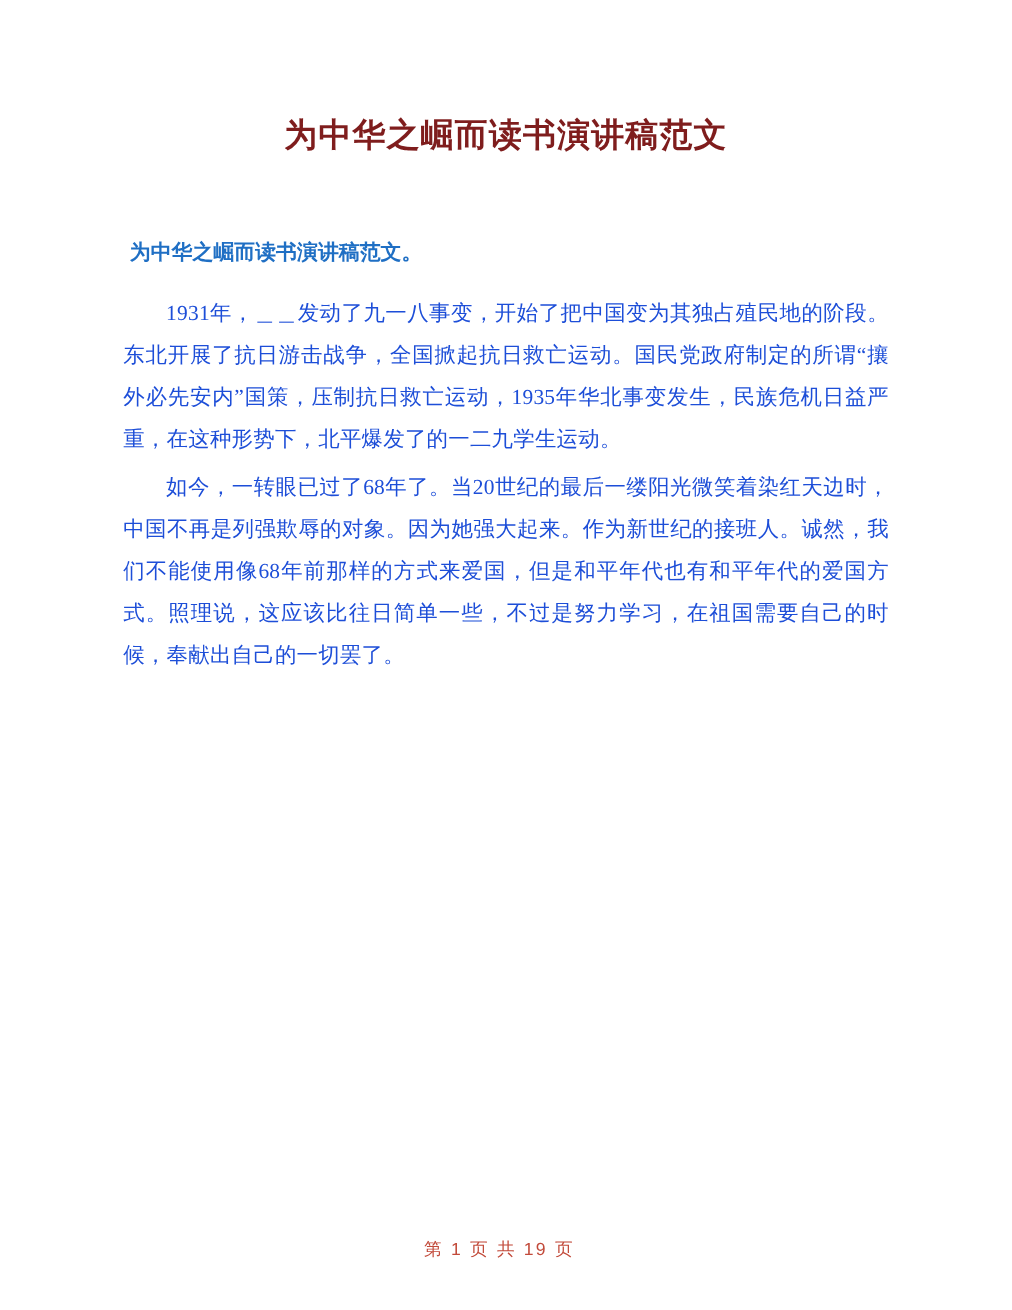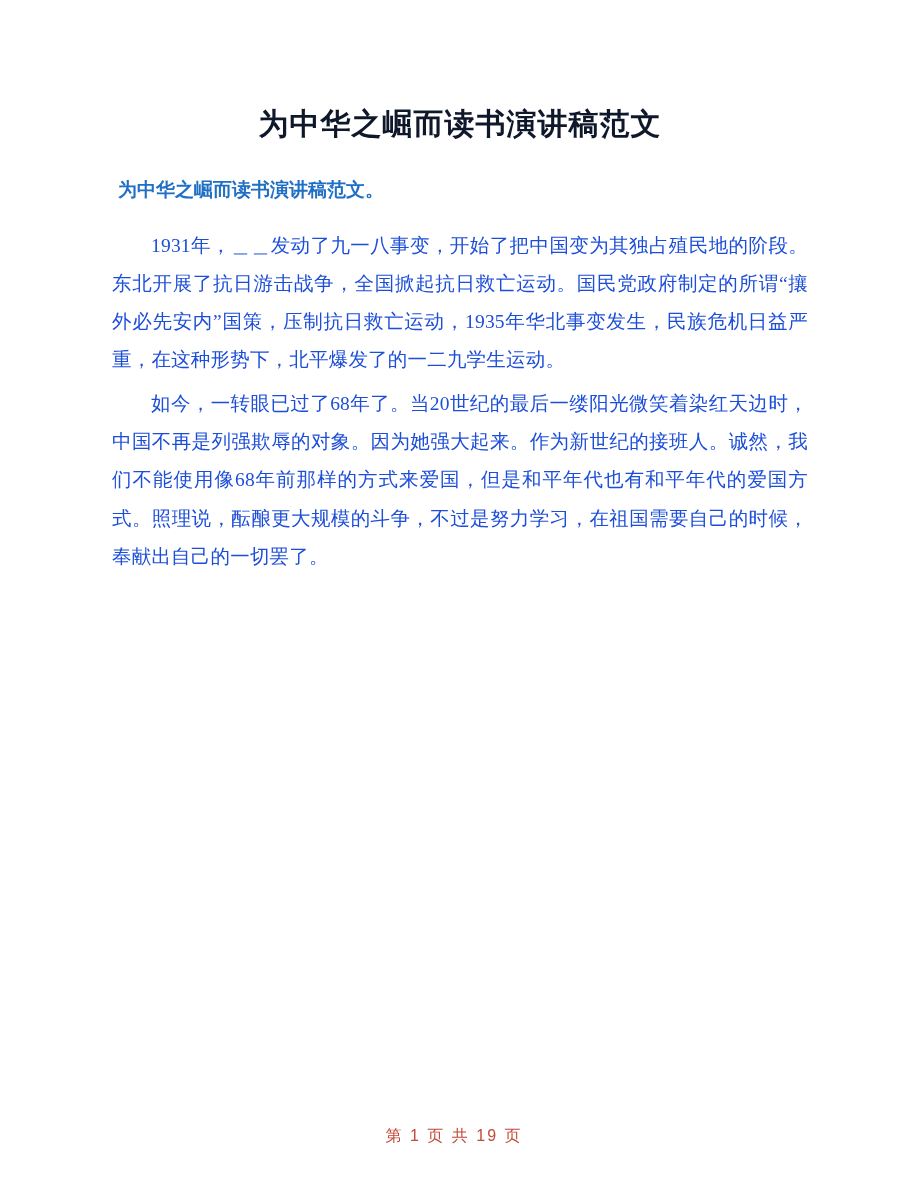--- a/index.html
+++ b/index.html
@@ -24,26 +24,26 @@
     flex-direction: column;
   }
   .doc-title {
     margin: 0;
     padding: 104px 110px 0 110px;
     text-align: center;
     font-family: "Liberation Sans", "DejaVu Sans", sans-serif;
     font-weight: bold;
     font-size: 30px;
     letter-spacing: 1px;
-    color: #0f172a;
+    color: #7f1d1d;
     line-height: 1.3;
   }
   .body-wrap {
     padding: 0 112px 0 112px;
-    margin-top: 32px;
+    margin-top: 72px;
     flex: 1 1 auto;
   }
   .subtitle {
     font-family: "Liberation Sans", "DejaVu Sans", sans-serif;
     font-weight: bold;
     font-size: 19px;
     color: #1f6fc4;
     margin: 0 0 22px 0;
     padding-left: 6px;
     line-height: 1.6;
@@ -78,21 +78,21 @@
 
 <div class="page">
 
   <h1 class="doc-title">为中华之崛而读书演讲稿范文</h1>
 
   <div class="body-wrap">
 
     <div class="subtitle">为中华之崛而读书演讲稿范文。</div>
 
     <p class="para">1931年，＿＿发动了九一八事变，开始了把中国变为其独占殖民地的阶段。东北开展了抗日游击战争，全国掀起抗日救亡运动。国民党政府制定的所谓“攘外必先安内”国策，压制抗日救亡运动，1935年华北事变发生，民族危机日益严重，在这种形势下，北平爆发了的一二九学生运动。</p>
-    <p class="para">如今，一转眼已过了68年了。当20世纪的最后一缕阳光微笑着染红天边时，中国不再是列强欺辱的对象。因为她强大起来。作为新世纪的接班人。诚然，我们不能使用像68年前那样的方式来爱国，但是和平年代也有和平年代的爱国方式。照理说，酝酿更大规模的斗争，不过是努力学习，在祖国需要自己的时候，奉献出自己的一切罢了。</p>
+    <p class="para">如今，一转眼已过了68年了。当20世纪的最后一缕阳光微笑着染红天边时，中国不再是列强欺辱的对象。因为她强大起来。作为新世纪的接班人。诚然，我们不能使用像68年前那样的方式来爱国，但是和平年代也有和平年代的爱国方式。照理说，这应该比往日简单一些，不过是努力学习，在祖国需要自己的时候，奉献出自己的一切罢了。</p>
 
   </div>
 
   <div class="footer">
     <span>第</span>
     <span class="num">1</span>
     <span>页 共</span>
     <span class="num">19</span>
     <span>页</span>
   </div>

